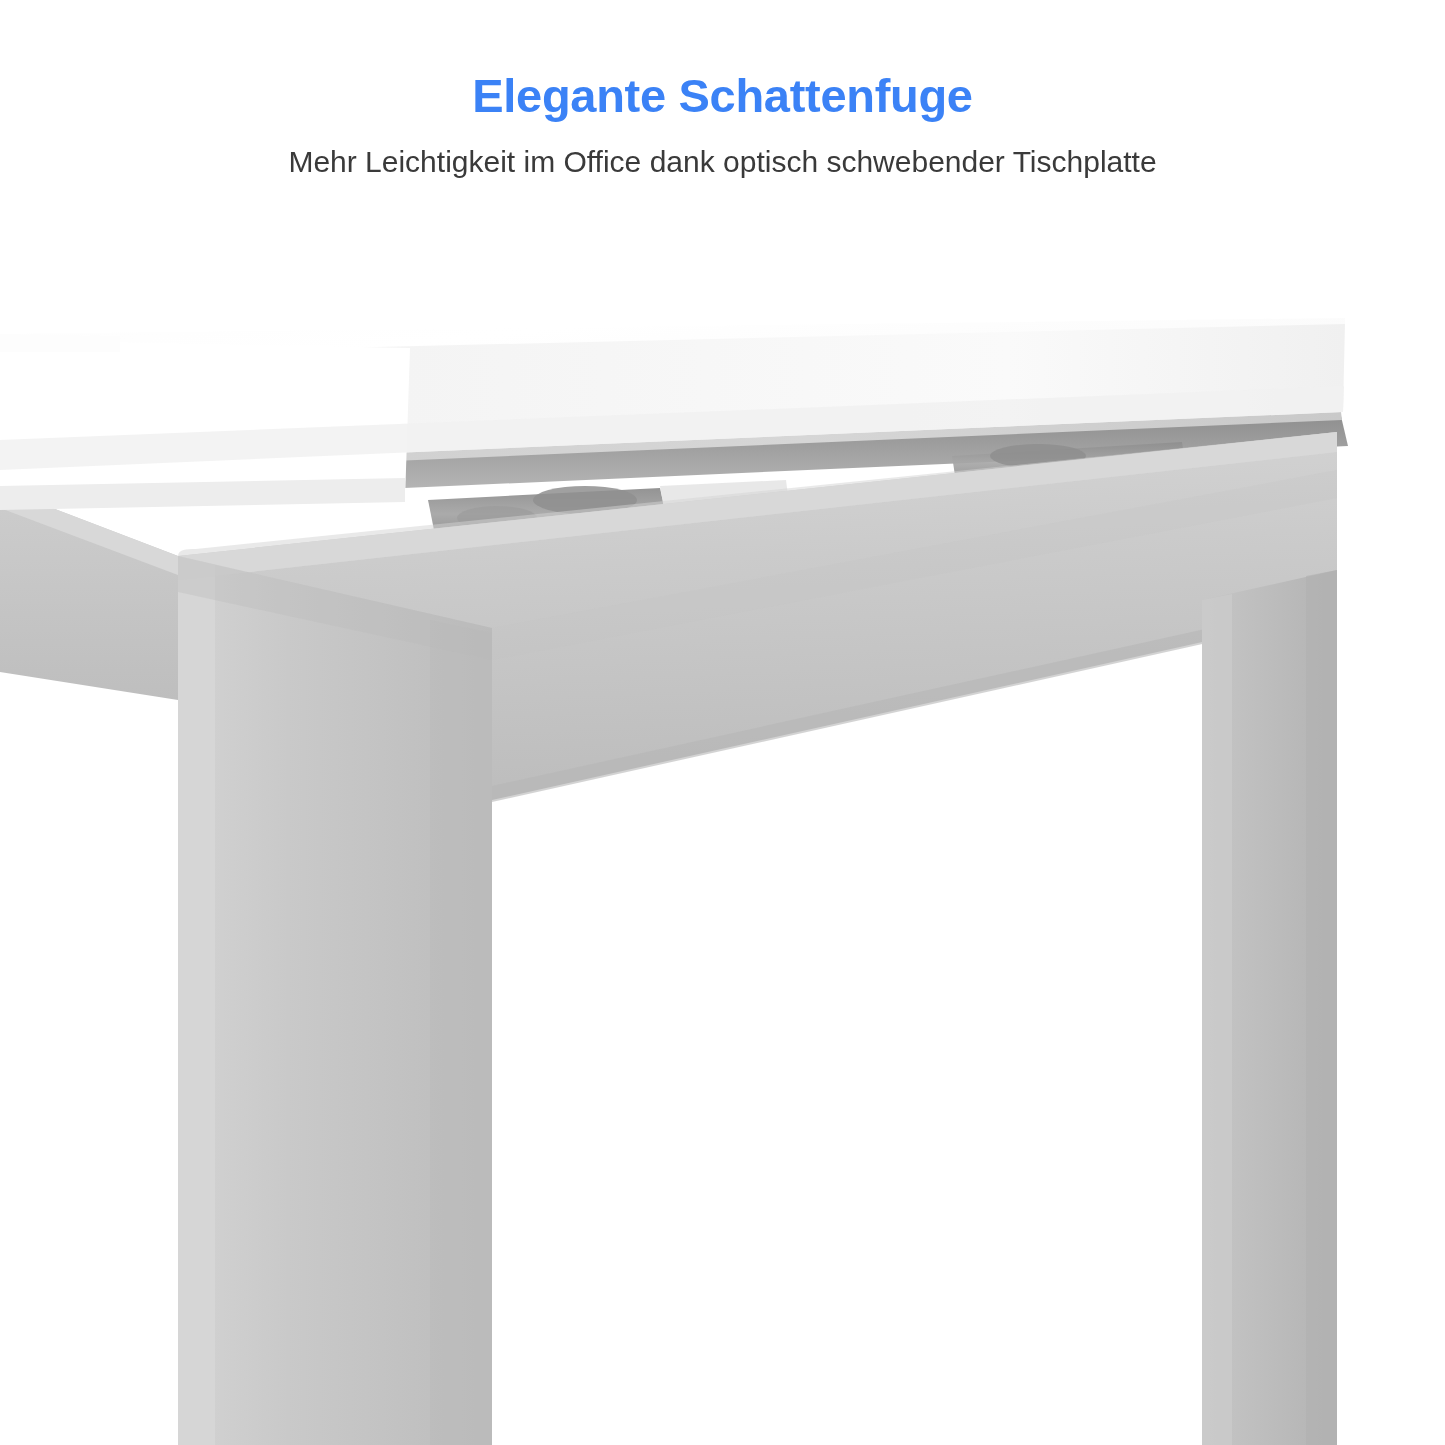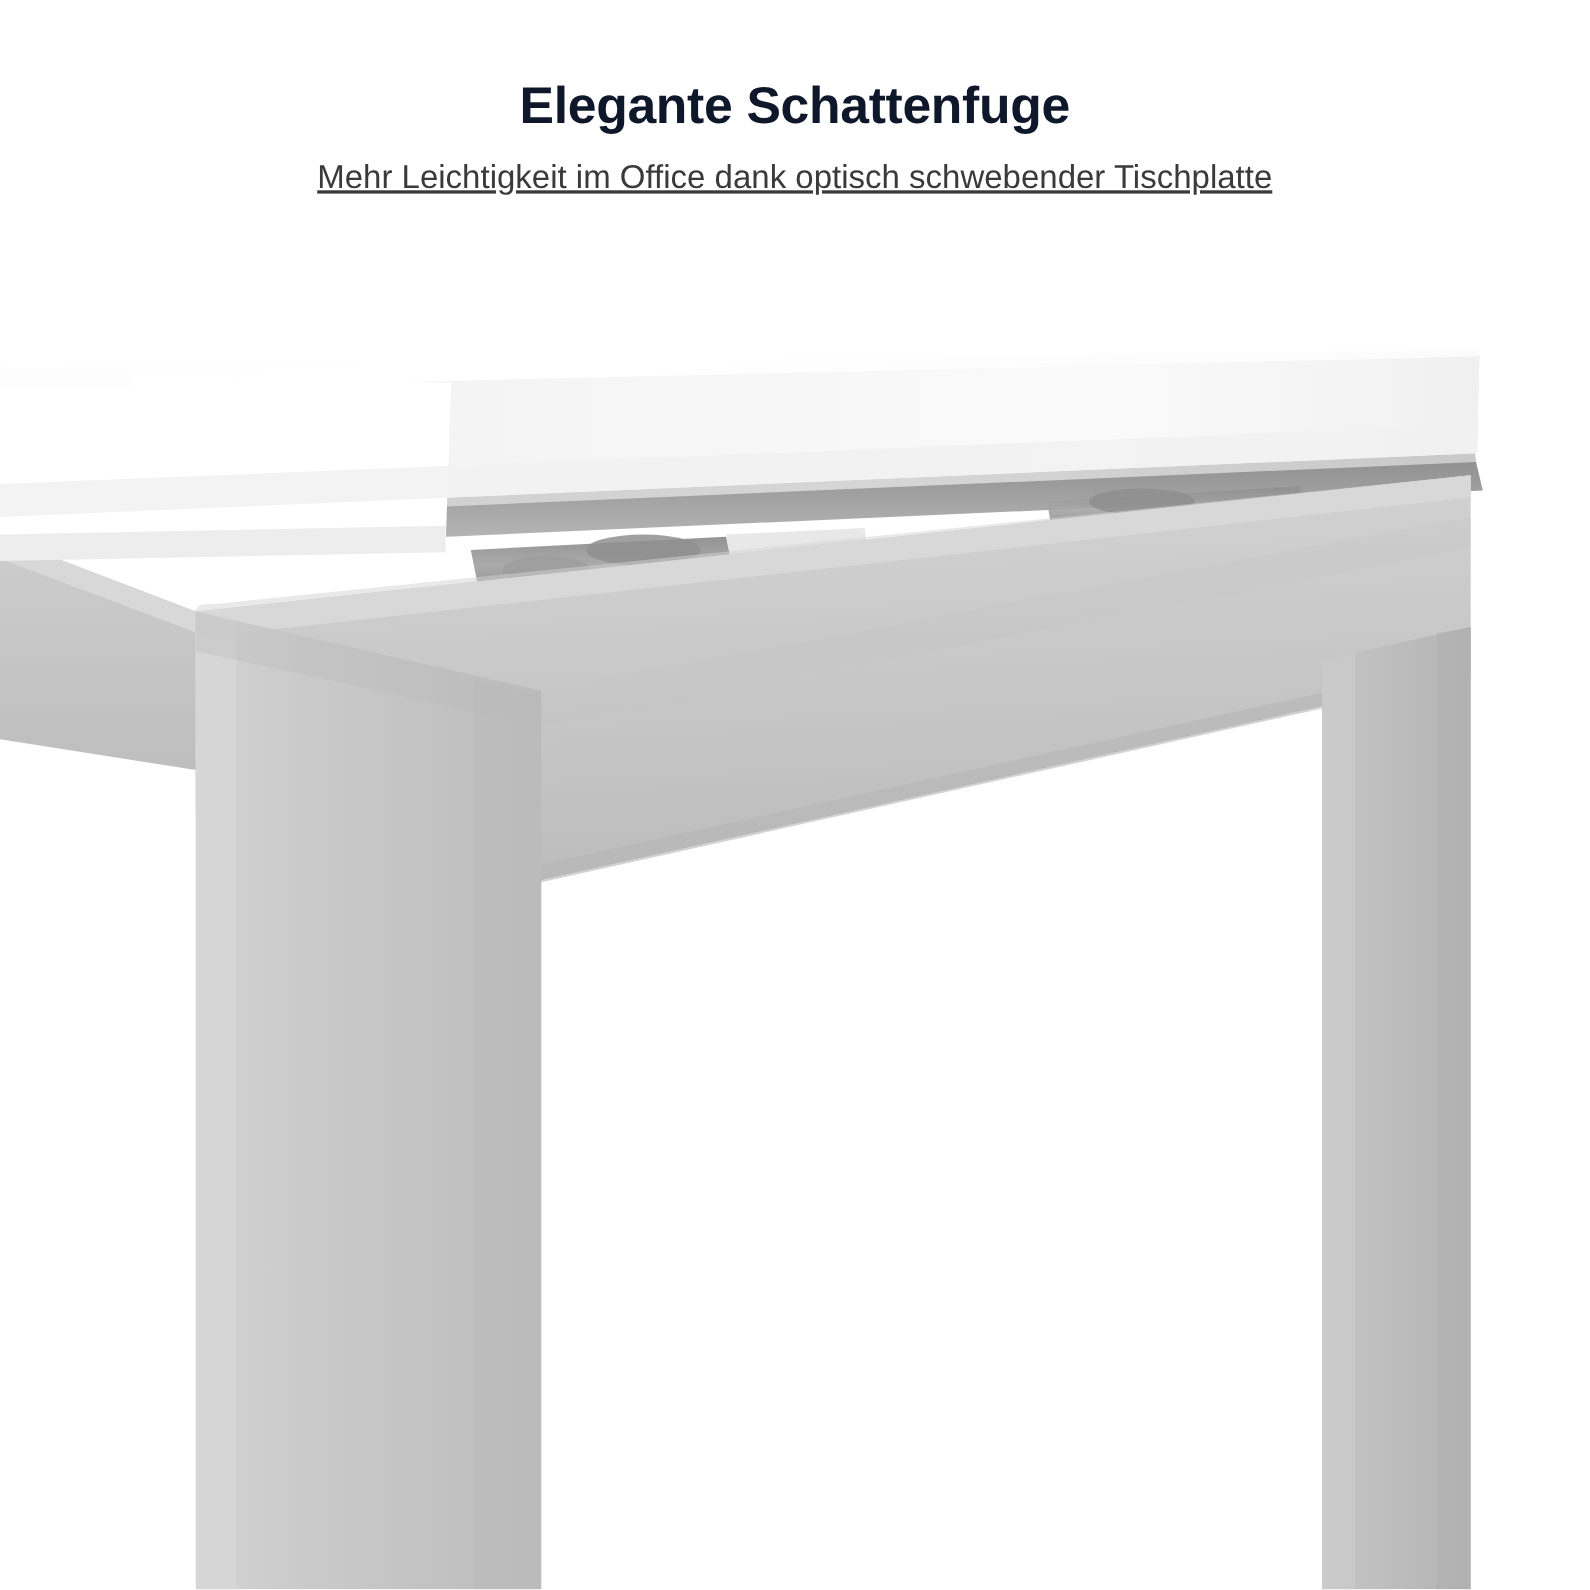--- a/index.html
+++ b/index.html
@@ -27,32 +27,31 @@
     top: 0;
     width: 1445px;
     text-align: center;
     padding-top: 70px;
     box-sizing: border-box;
     z-index: 40;
   }
   .caption-title {
     font-size: 47px;
     font-weight: bold;
-    color: #0f172a;
+    color: #3b82f6;
     letter-spacing: -0.3px;
     line-height: 1.1;
     margin: 0;
   }
   .caption-subtitle {
     font-size: 30px;
     font-weight: normal;
     color: #3a3a3a;
     line-height: 1.3;
     margin: 20px 0 0 0;
-    text-decoration: underline;
   }
 
   
   .photo {
     position: absolute;
     left: 0;
     top: 0;
     width: 1445px;
     height: 1445px;
     z-index: 10;

